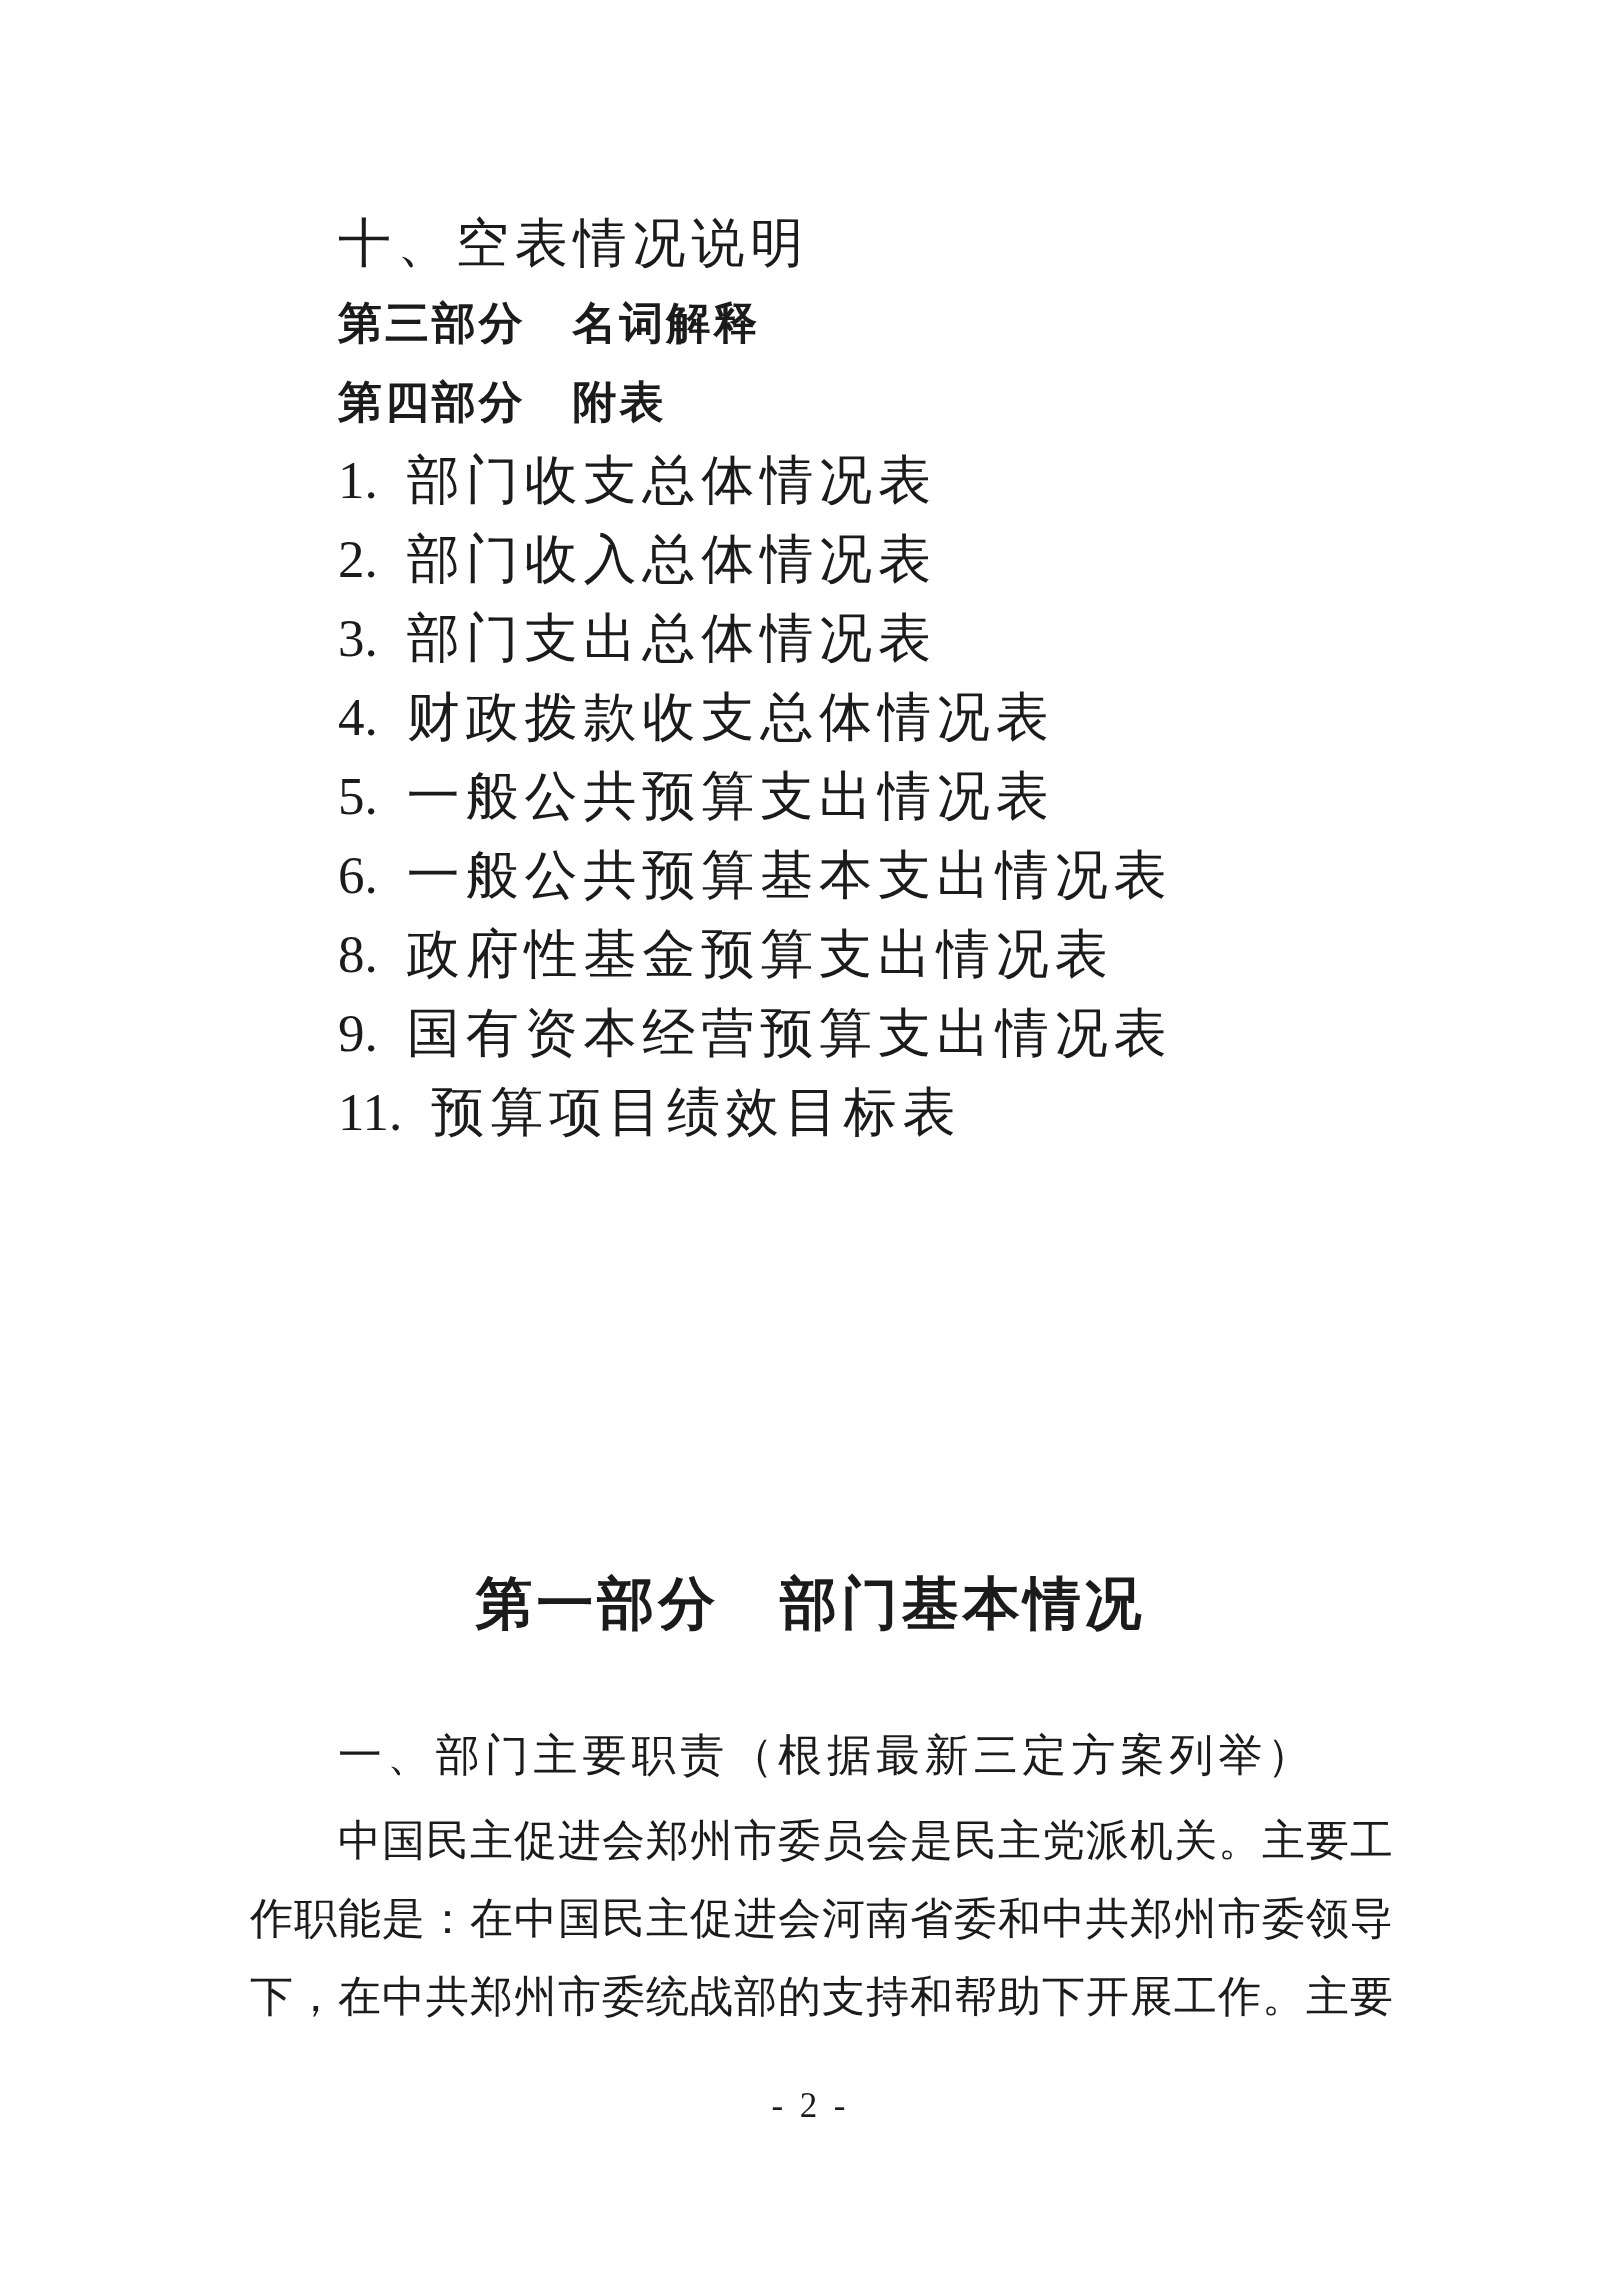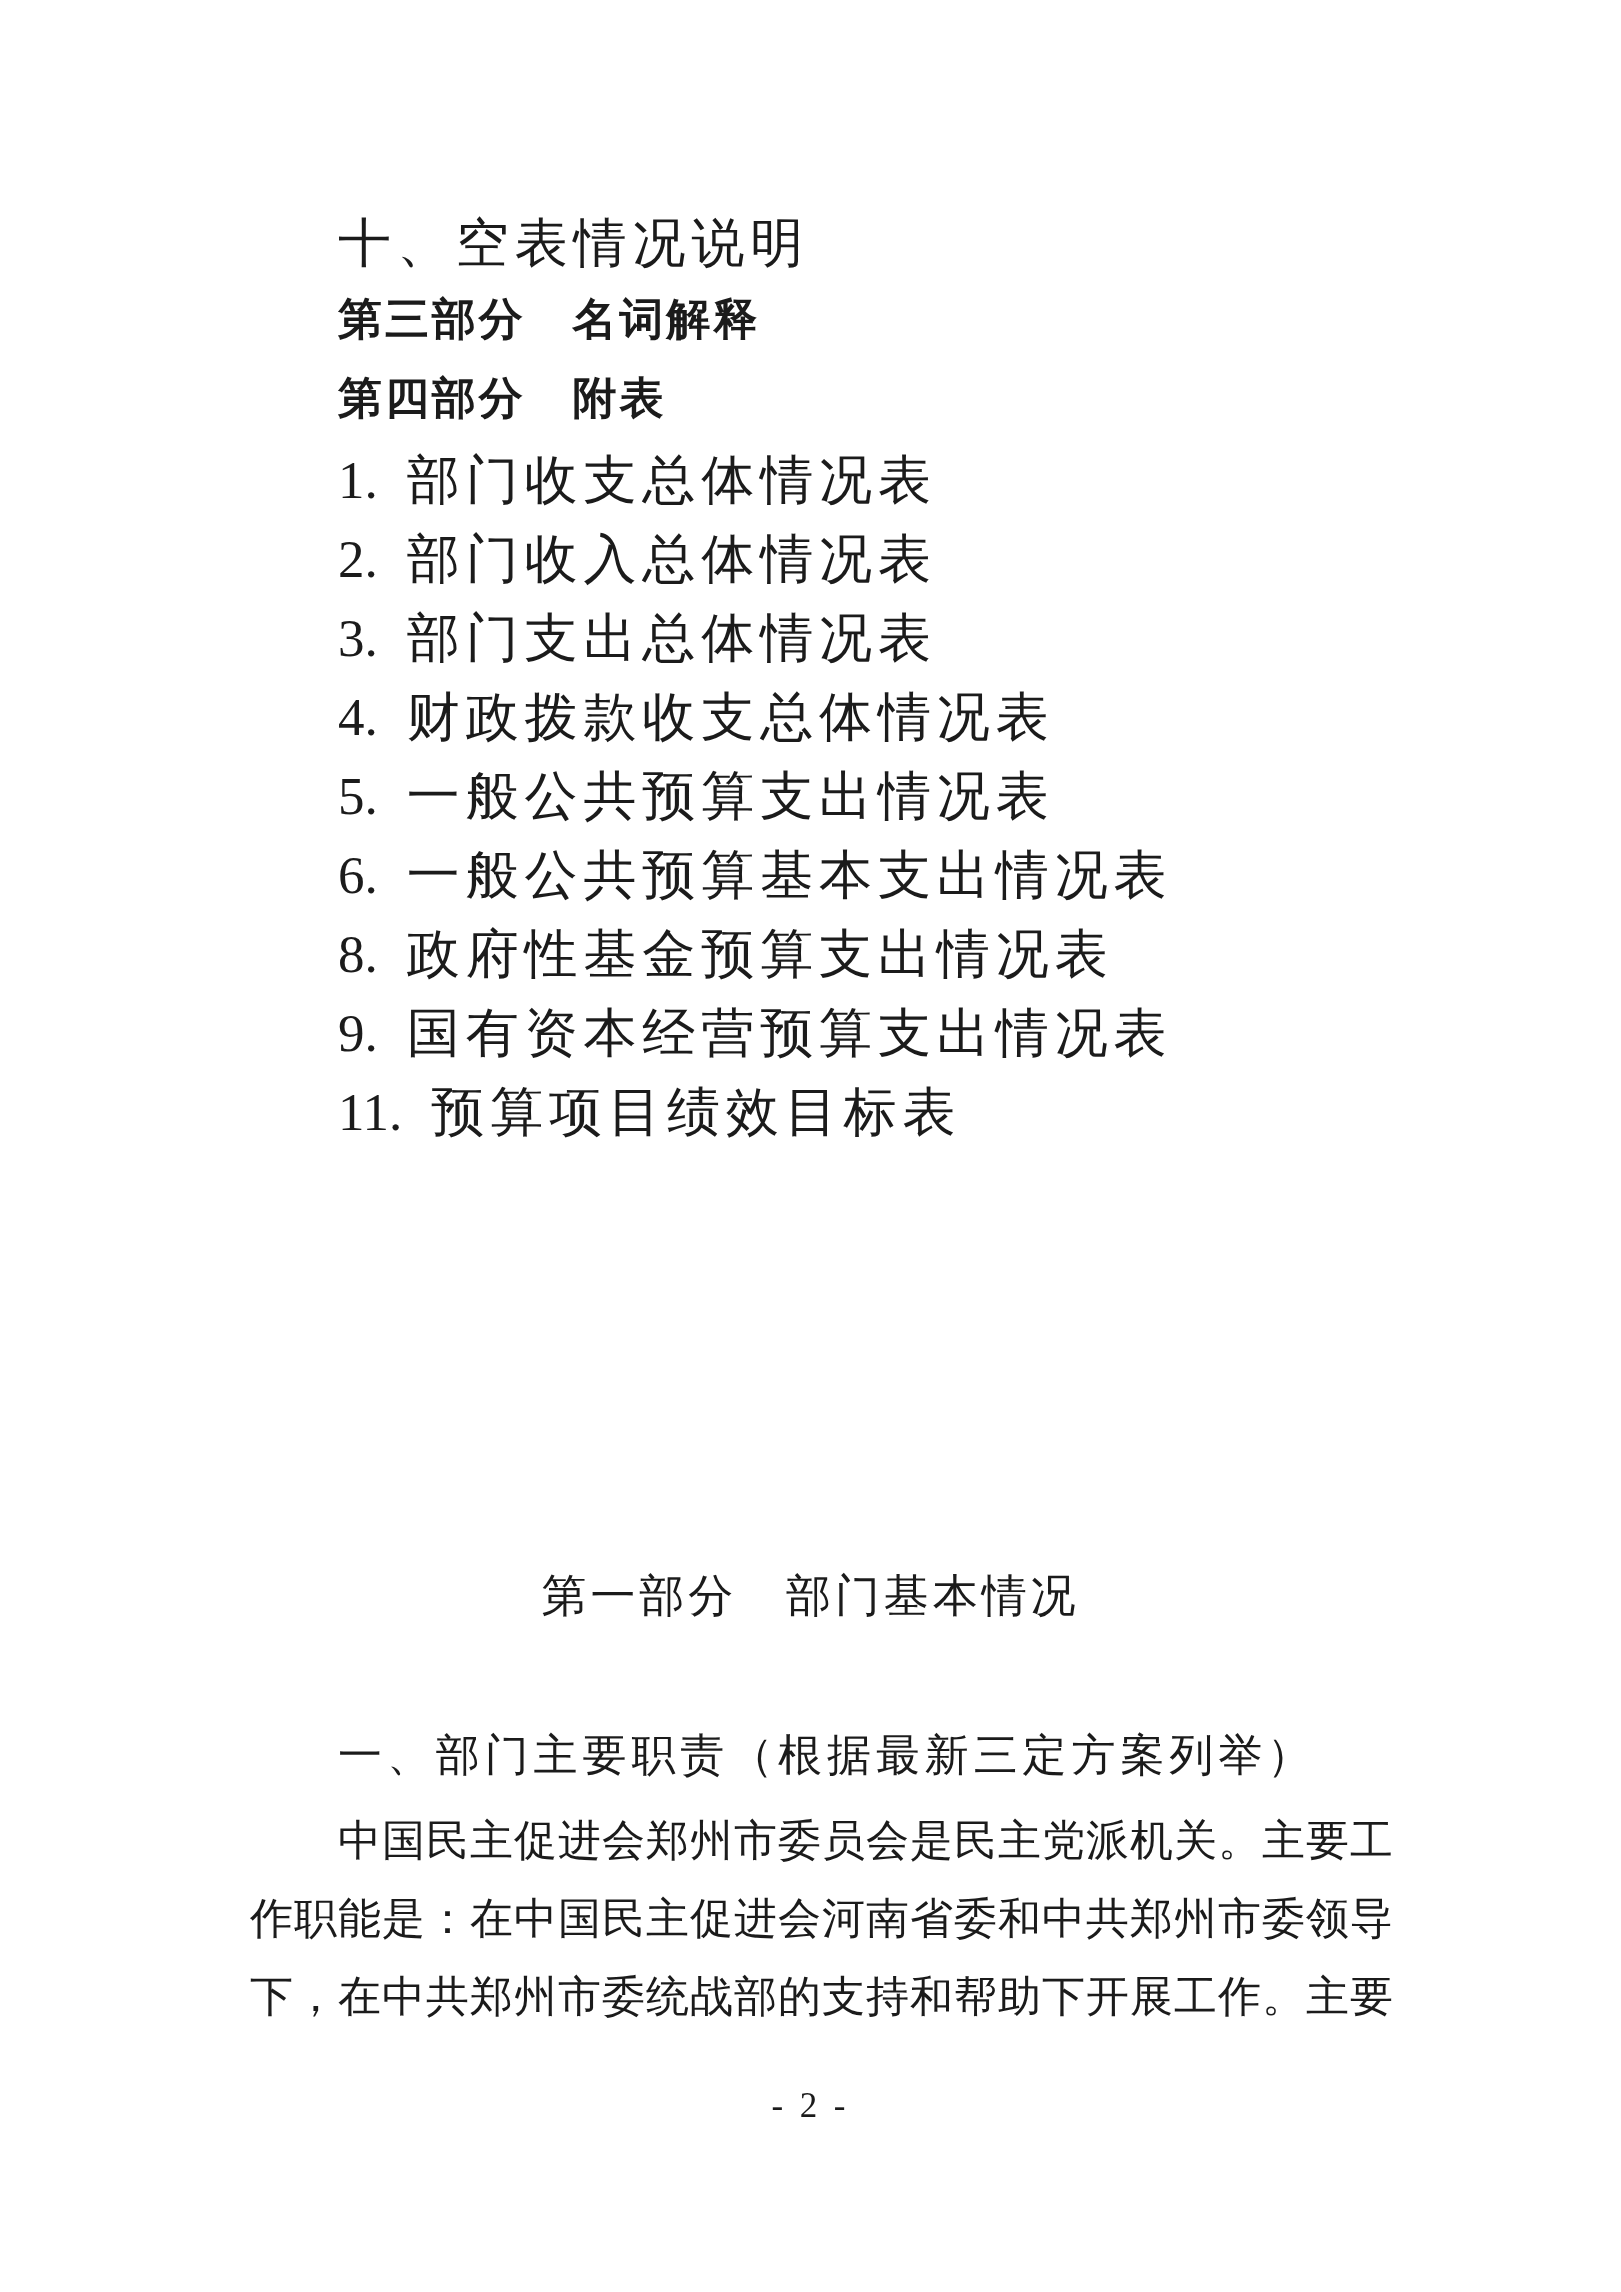--- a/index.html
+++ b/index.html
@@ -25,40 +25,40 @@
     right: 196px;
   }
   .toc-line {
     height: 79px;
     line-height: 79px;
     font-size: 53px;
     white-space: nowrap;
     letter-spacing: 5.9px;
   }
   .toc-line.bold-head {
-    font-family: Liberation Mono, monospace;
+    font-family: Liberation Sans, sans-serif;
     font-weight: bold;
     font-size: 44px;
     letter-spacing: 2.9px;
   }
   .toc-num {
     display: inline-block;
     letter-spacing: 0;
     margin-right: 29px;
   }
   
   .part-one-heading {
     position: absolute;
     top: 1566px;
     left: 0;
     width: 100%;
     text-align: center;
     font-family: "Liberation Sans", "DejaVu Sans", sans-serif;
-    font-weight: normal;
-    font-size: 45px;
+    font-weight: bold;
+    font-size: 57px;
     letter-spacing: 3.9px;
     white-space: nowrap;
   }
   .duty-heading {
     position: absolute;
     top: 1726px;
     left: 338px;
     font-family: "Liberation Sans", "DejaVu Sans", sans-serif;
     font-weight: normal;
     font-size: 44px;

